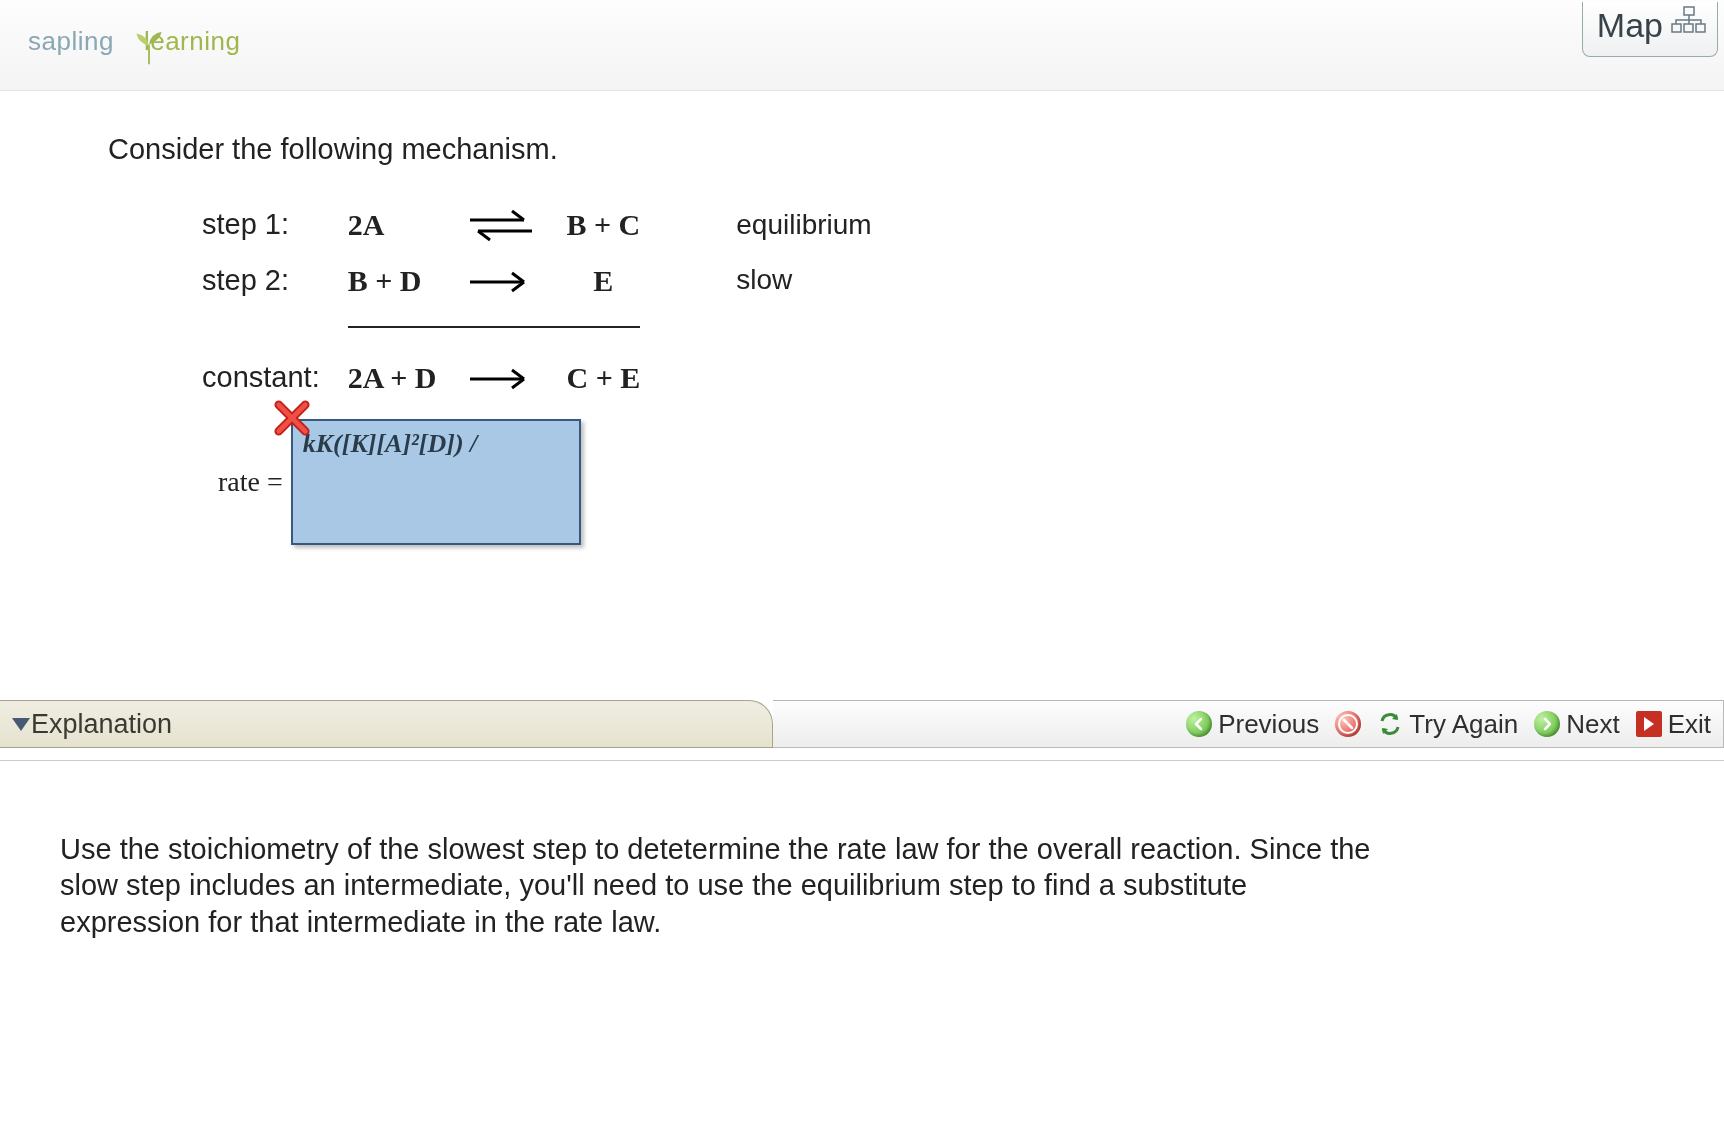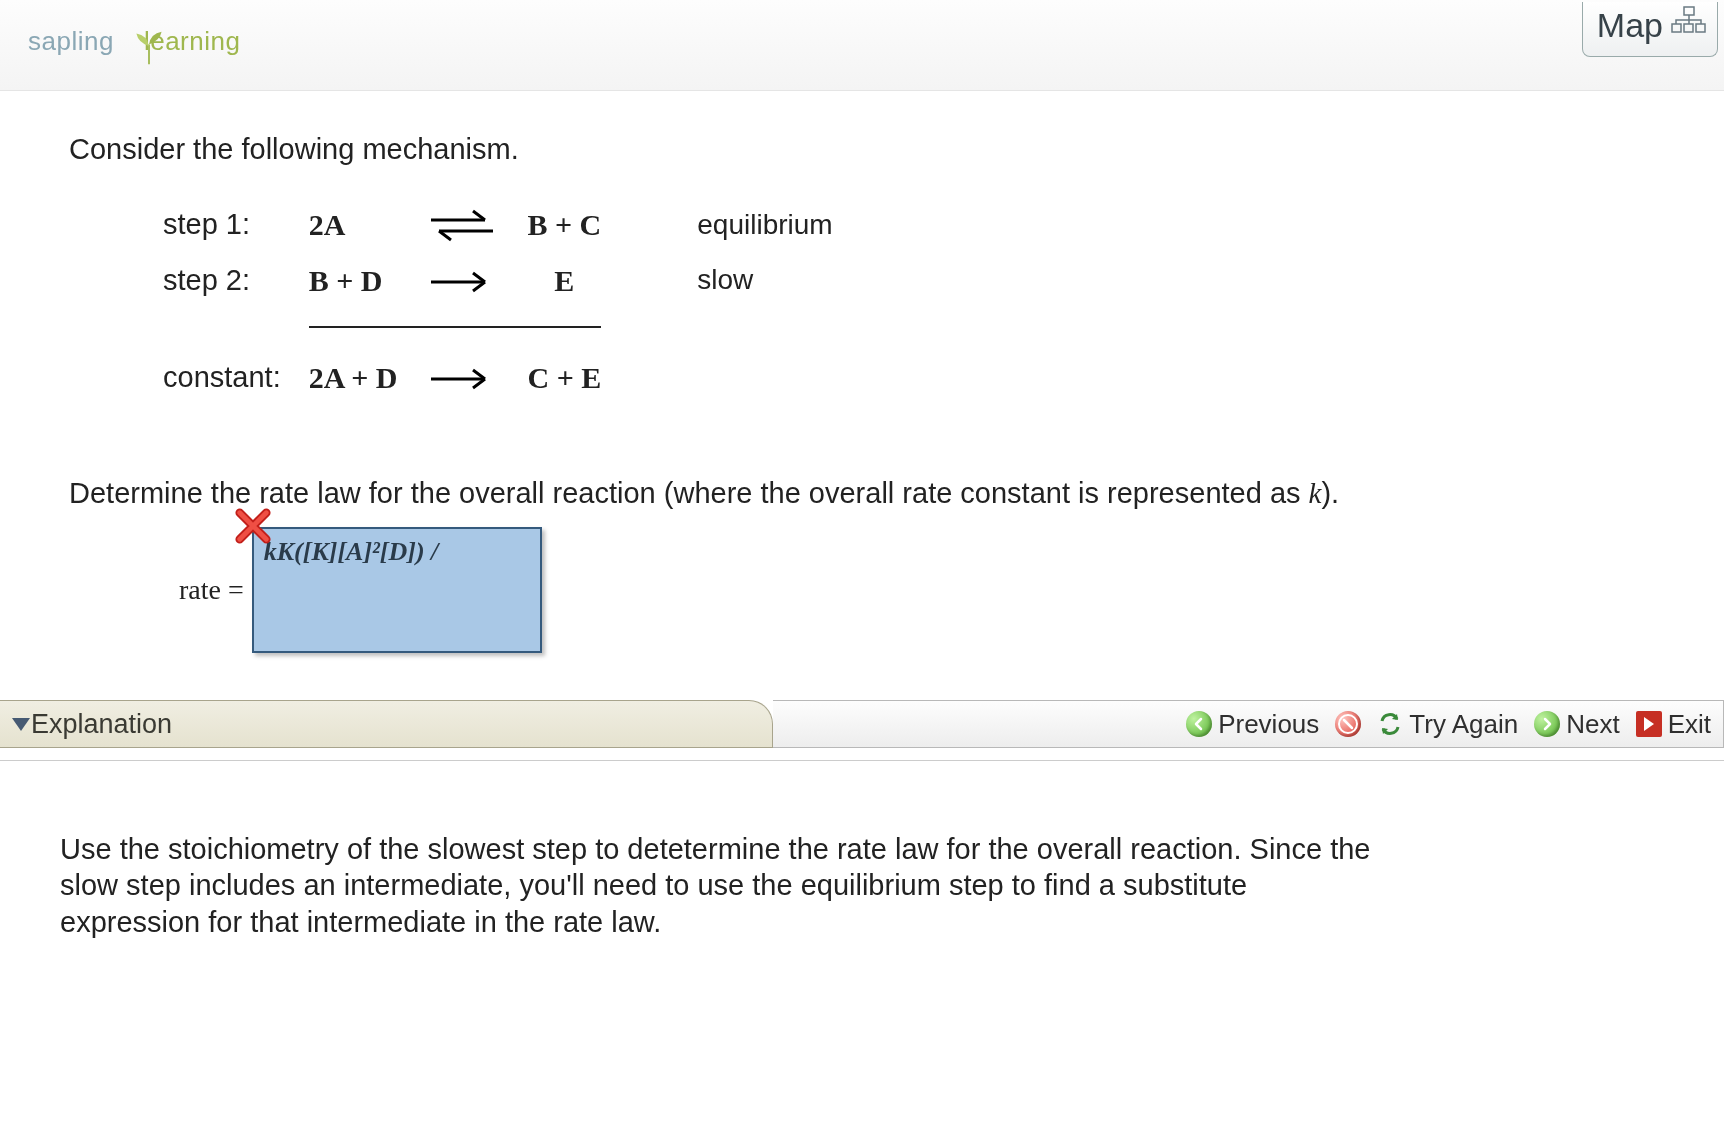--- a/index.html
+++ b/index.html
@@ -54,21 +54,21 @@
     display: flex;
     align-items: flex-start;
     gap: 8px;
     font-size: 34px;
     color: #374249;
     cursor: pointer;
   }
 
   
   .content {
-    padding: 40px 120px 0 69px;
+    padding: 40px 120px 0 108px;
     font-size: 29px;
     line-height: 1.3;
   }
   .prompt { margin-bottom: 28px; }
 
   table.mech {
     border-collapse: collapse;
     margin-left: 80px;
     font-size: 29px;
   }
@@ -307,23 +307,20 @@
           <path d="M60 15 L48 6 M60 15 L48 24" stroke="#000" stroke-width="3" fill="none"></path>
         </svg>
       </td>
       <td class="chem" style="text-align:right">C + E</td>
       <td></td>
           <td></td>
     </tr>
   </tbody>
     </table>
 
-  <div class="question2">
-    <span>Determine the rate law for the overall reaction (where the overall rate constant is represented as </span><span class="ital-k">k</span><span>).</span>
-  </div>
 
   <div class="answer-row">
     <span class="rate-label">rate =</span>
     <div class="ans-box-wrap">
       <svg class="x-mark" viewBox="0 0 40 40">
         <path d="M6 6 L34 34 M34 6 L6 34" stroke="#c21f1a" stroke-width="9" stroke-linecap="round"></path>
         <path d="M6 6 L34 34 M34 6 L6 34" stroke="#ef4f44" stroke-width="5" stroke-linecap="round"></path>
       </svg>
       <div class="ans-box">
         <span>kK([K][A]²[D]) /</span>

